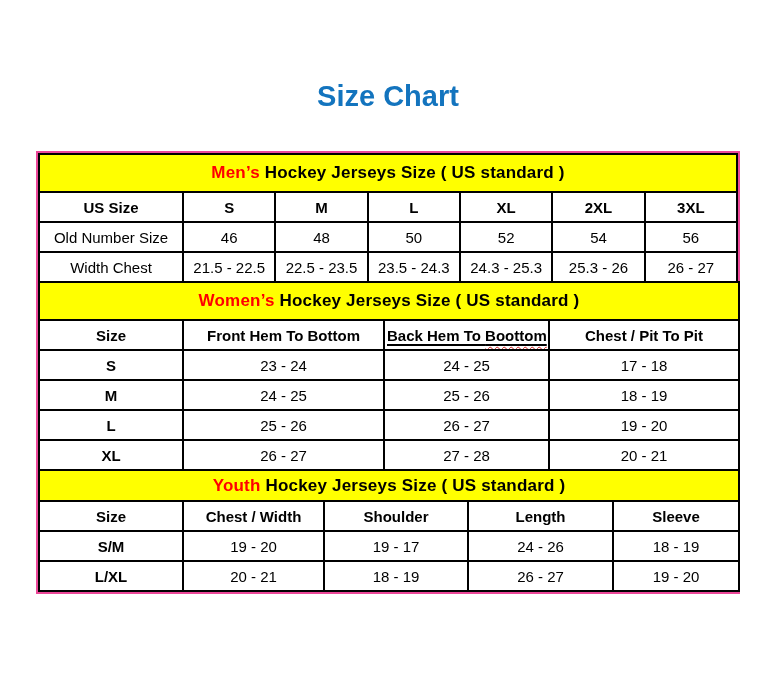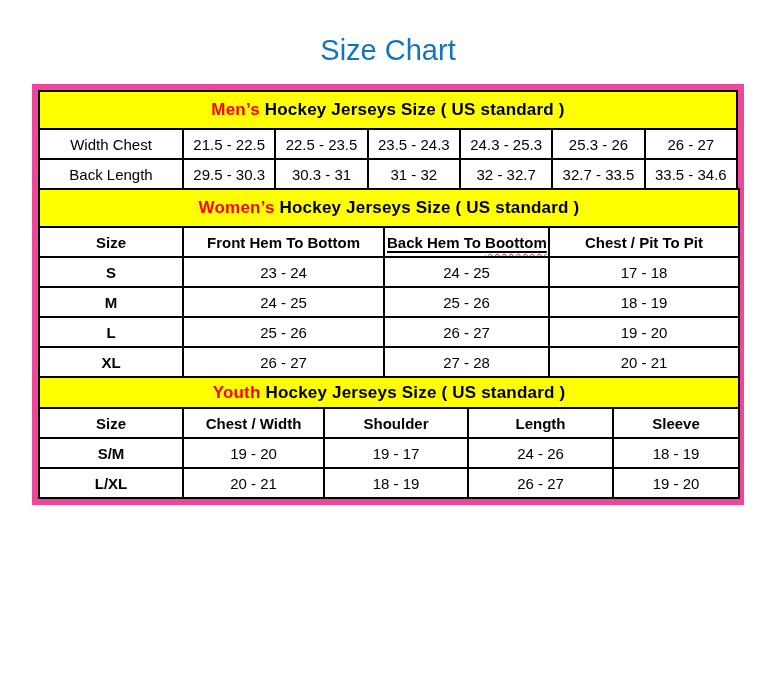--- a/index.html
+++ b/index.html
@@ -8,32 +8,32 @@
     background: #ffffff;
   }
   body {
     width: 776px;
     height: 692px;
     overflow: hidden;
     font-family: "Liberation Sans", sans-serif;
     color: #000;
   }
   .page-title {
-    margin: 0;
-    padding-top: 32px;
+    margin: 16px;
+    padding-top: 62px;
     text-align: center;
     font-size: 29px;
     line-height: 36px;
-    font-weight: 400;
+    font-weight: 700;
     color: #1374be;
   }
   .chart-wrap {
     width: 700px;
-    margin: 16px auto 0 auto;
-    border: 6px solid #ec4899;
+    margin: 37px auto 0 auto;
+    border: 2px solid #ec4899;
   }
   table.size-table {
     border-collapse: collapse;
     table-layout: fixed;
     width: 700px;
   }
   table.size-table + table.size-table {
     margin-top: -2px; 
   }
   .size-table th, .size-table td {
@@ -95,36 +95,45 @@
         <col>
         <col>
         <col>
         <col>
     </colgroup>
     <tbody>
       <tr class="section-title">
         <th colspan="7"><span class="accent">Men’s</span><span> Hockey Jerseys Size ( US standard )</span></th>
       </tr>
       <tr>
+        <th>US Size</th>
+        <th>S</th>
+        <th>M</th>
+        <th>L</th>
+        <th>XL</th>
+        <th>2XL</th>
+        <th>3XL</th>
+      </tr>
+      <tr>
+        <td>Old Number Size</td>
+        <td>46</td>
+        <td>48</td>
+        <td>50</td>
+        <td>52</td>
+        <td>54</td>
+        <td>56</td>
+      </tr>
+      <tr>
         <td>Width Chest</td>
         <td>21.5 - 22.5</td>
         <td>22.5 - 23.5</td>
         <td>23.5 - 24.3</td>
         <td>24.3 - 25.3</td>
         <td>25.3 - 26</td>
         <td>26 - 27</td>
-      </tr>
-      <tr>
-        <td>Back Length</td>
-        <td>29.5 - 30.3</td>
-        <td>30.3 - 31</td>
-        <td>31 - 32</td>
-        <td>32 - 32.7</td>
-        <td>32.7 - 33.5</td>
-        <td>33.5 - 34.6</td>
       </tr>
     </tbody>
   </table>
 
   <table class="size-table women">
     <colgroup>
       <col class="c-label">
         <col class="w-front">
         <col class="w-back">
         <col class="w-chest">

